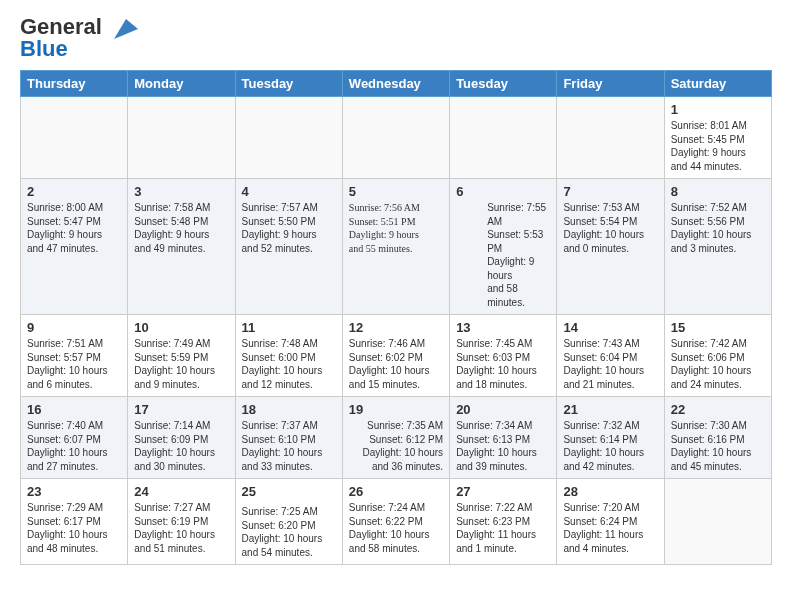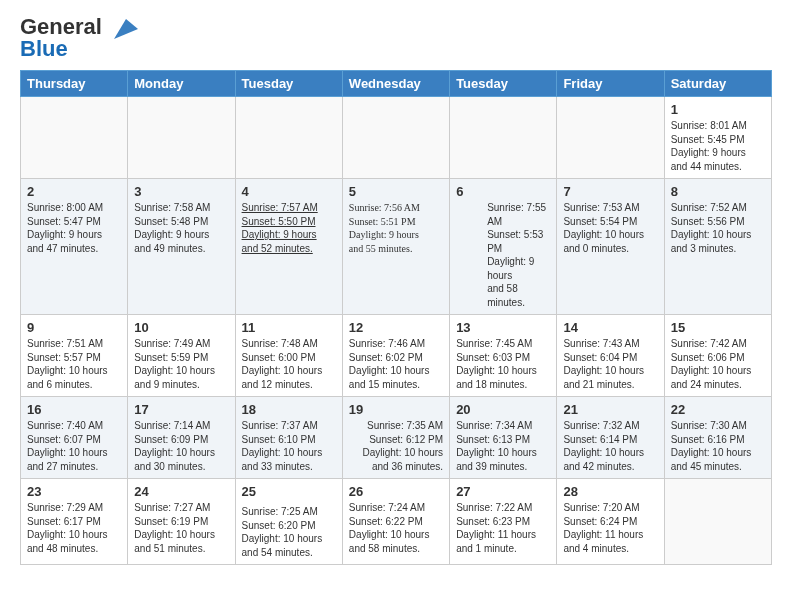--- a/index.html
+++ b/index.html
@@ -146,21 +146,21 @@
           </td>
           <td>
             <span class="day-num">3</span>
             <div class="day-info" style="white-space: pre-line;">Sunrise: 7:58 AM
 Sunset: 5:48 PM
 Daylight: 9 hours
 and 49 minutes.</div>
           </td>
           <td>
             <span class="day-num">4</span>
-            <div class="day-info" style="white-space: pre-line; text-decoration: underline;">Sunrise: 7:57 AM
+            <div class="day-info" style="white-space: pre-line;">Sunrise: 7:57 AM
 Sunset: 5:50 PM
 Daylight: 9 hours
 and 52 minutes.</div>
           </td>
           <td>
             <span class="day-num">5</span>
             <div class="day-info" style="white-space: pre-line; font-family: Liberation Serif, serif;">Sunrise: 7:56 AM
 Sunset: 5:51 PM
 Daylight: 9 hours
 and 55 minutes.</div>

